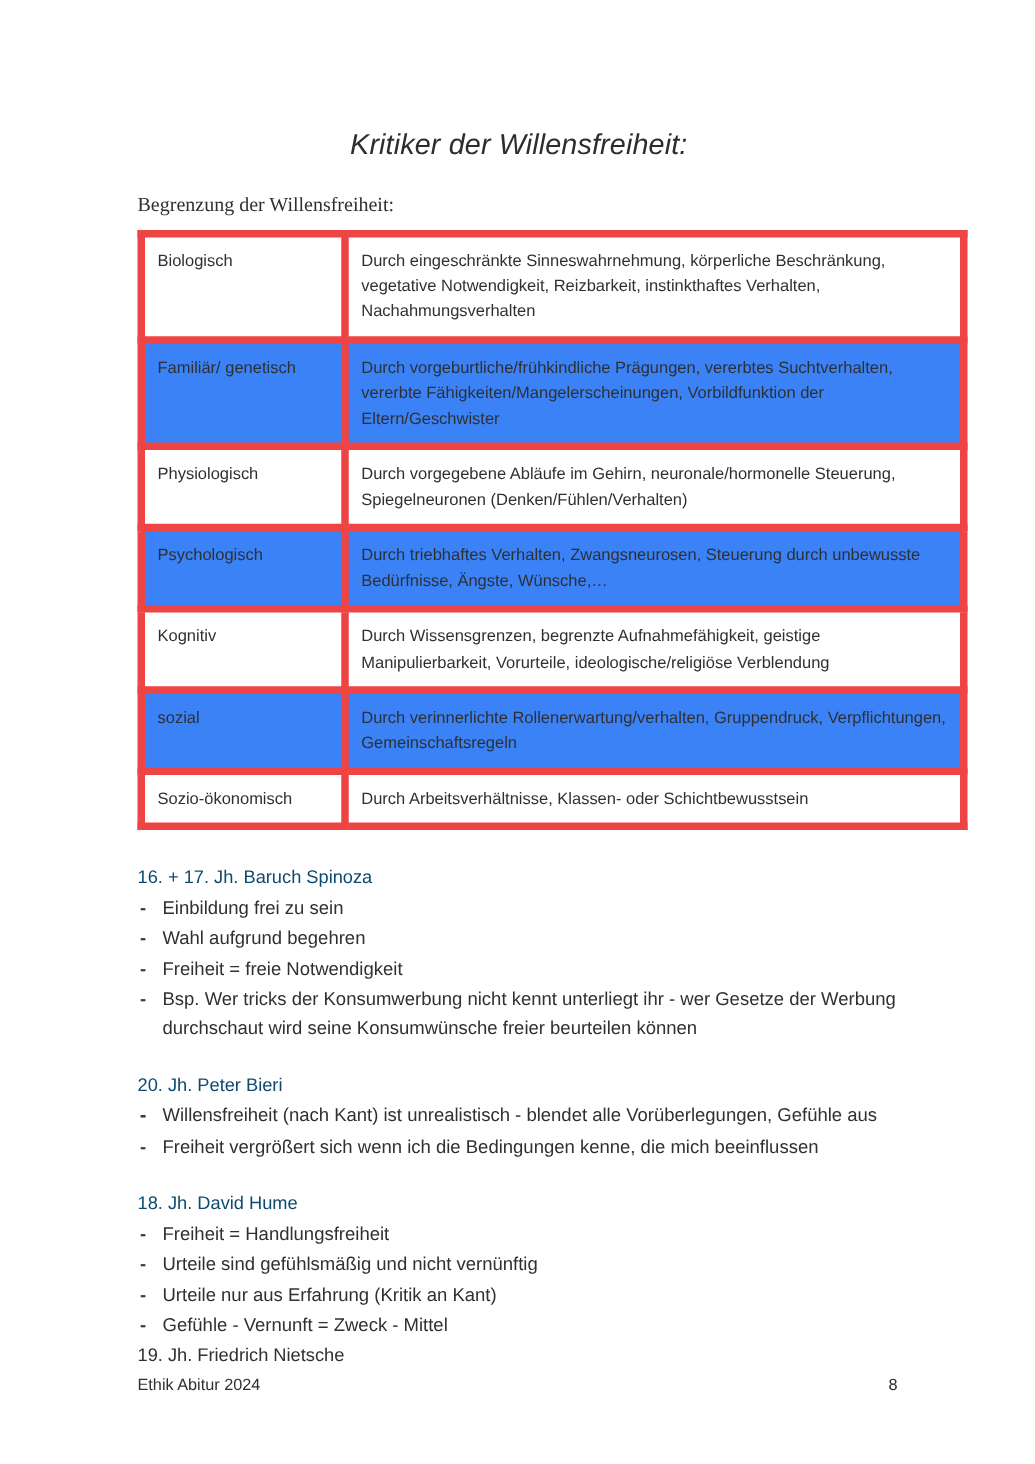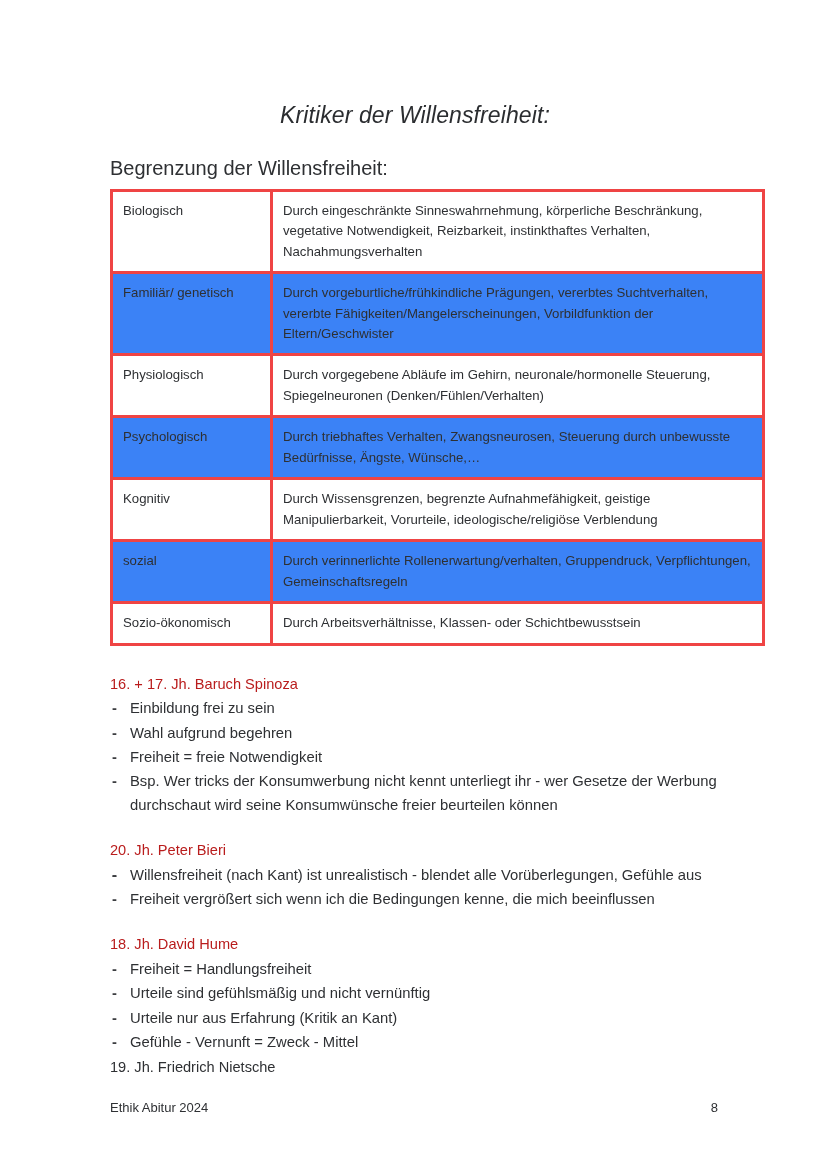--- a/index.html
+++ b/index.html
@@ -33,41 +33,42 @@
     color: #2b2d30;
     letter-spacing: 0.1px;
     margin: 0;
     padding-top: 101px;
     padding-bottom: 0;
     line-height: 1.25;
     font-style: italic;
   }
 
   .subtitle {
-    font-size: 20px;
+    font-size: 16px;
     font-weight: 400;
     color: #2e3033;
     margin: 0;
     padding-top: 25px;
     padding-bottom: 8px;
     line-height: 1.3;
+    font-family: Liberation Serif, serif;
   }
 
   
   table.limit-table {
     width: 608px;
     border-collapse: collapse;
     table-layout: fixed;
     font-size: 13.2px;
     line-height: 1.55;
     color: #2e3033;
     margin: 0;
   }
   table.limit-table td {
-    border: 3px solid #ef4444;
+    border: 6px solid #ef4444;
     padding: 9px 9px 9px 10px;
     vertical-align: top;
     background: #ffffff;
     margin-left: 14px;
   }
   table.limit-table tr.shaded td {
     background: #3b82f6;
   }
   table.limit-table td.col-cat {
     width: 138px;
@@ -79,21 +80,21 @@
   
   .section {
     margin-top: 22px;
   }
   .section.first {
     margin-top: 27px;
   }
   .section-head {
     font-size: 14.6px;
     line-height: 1.55;
-    color: #b91c1c;
+    color: #0c4a6e;
     margin: 0 0 2px 0;
   }
   ul.dash-list {
     list-style: none;
     margin: 0;
     padding: 0;
   }
   ul.dash-list li {
     position: relative;
     padding-left: 20px;

